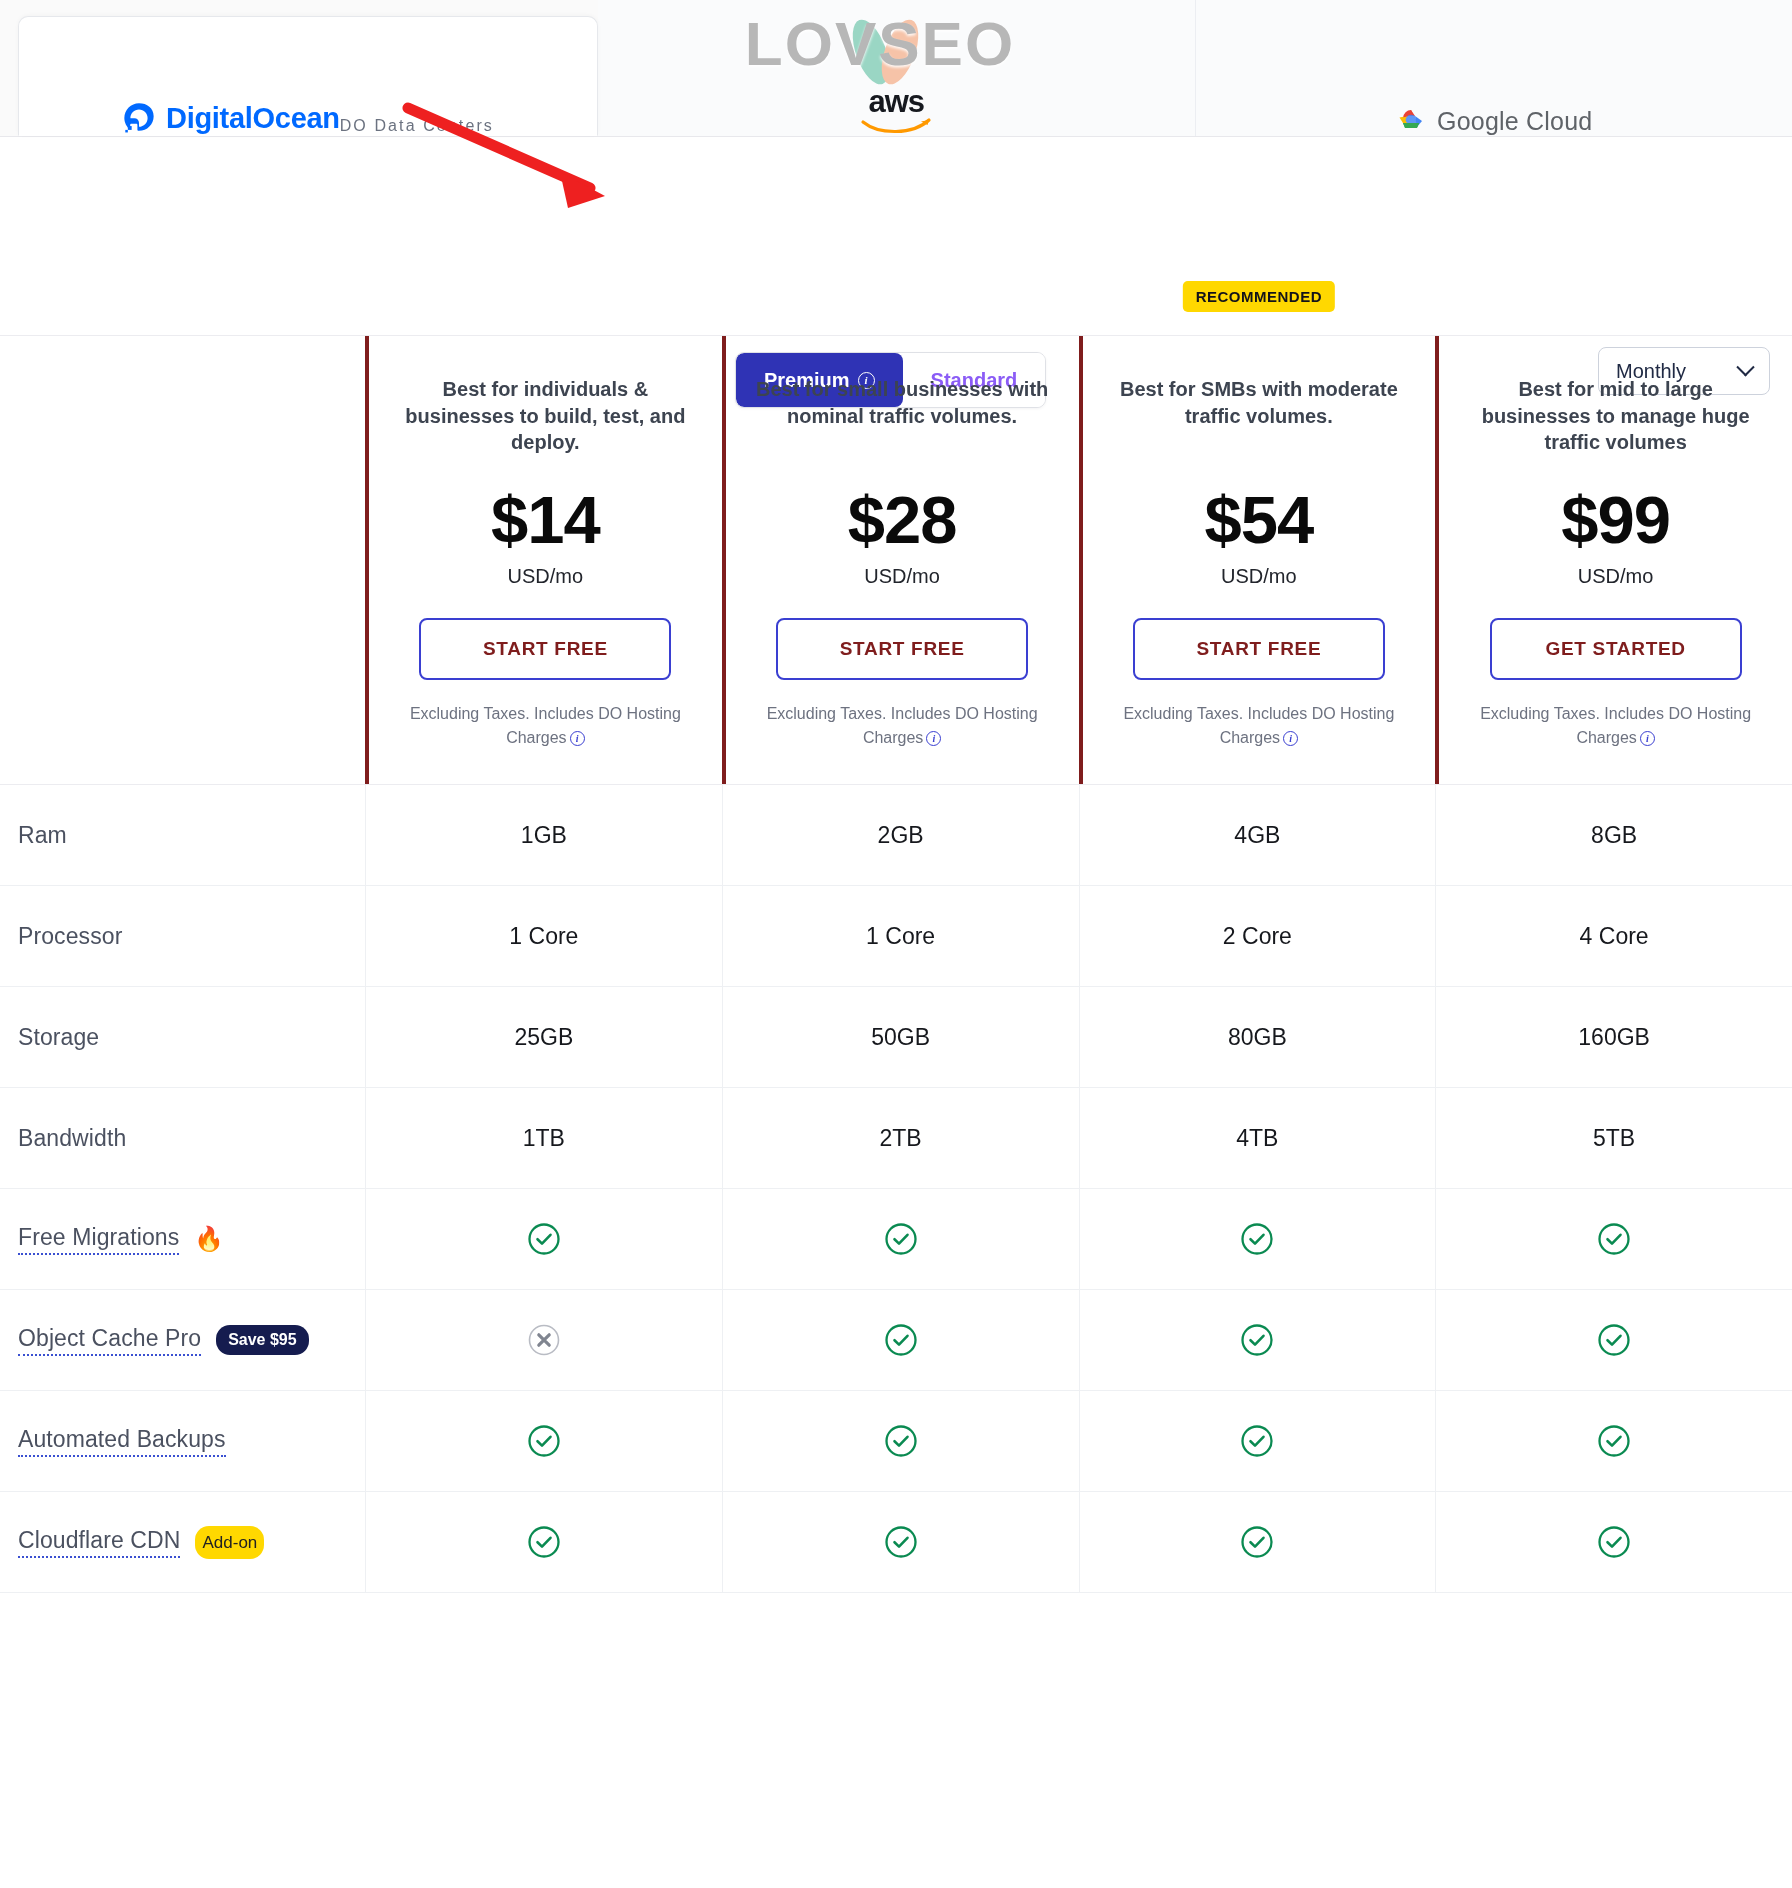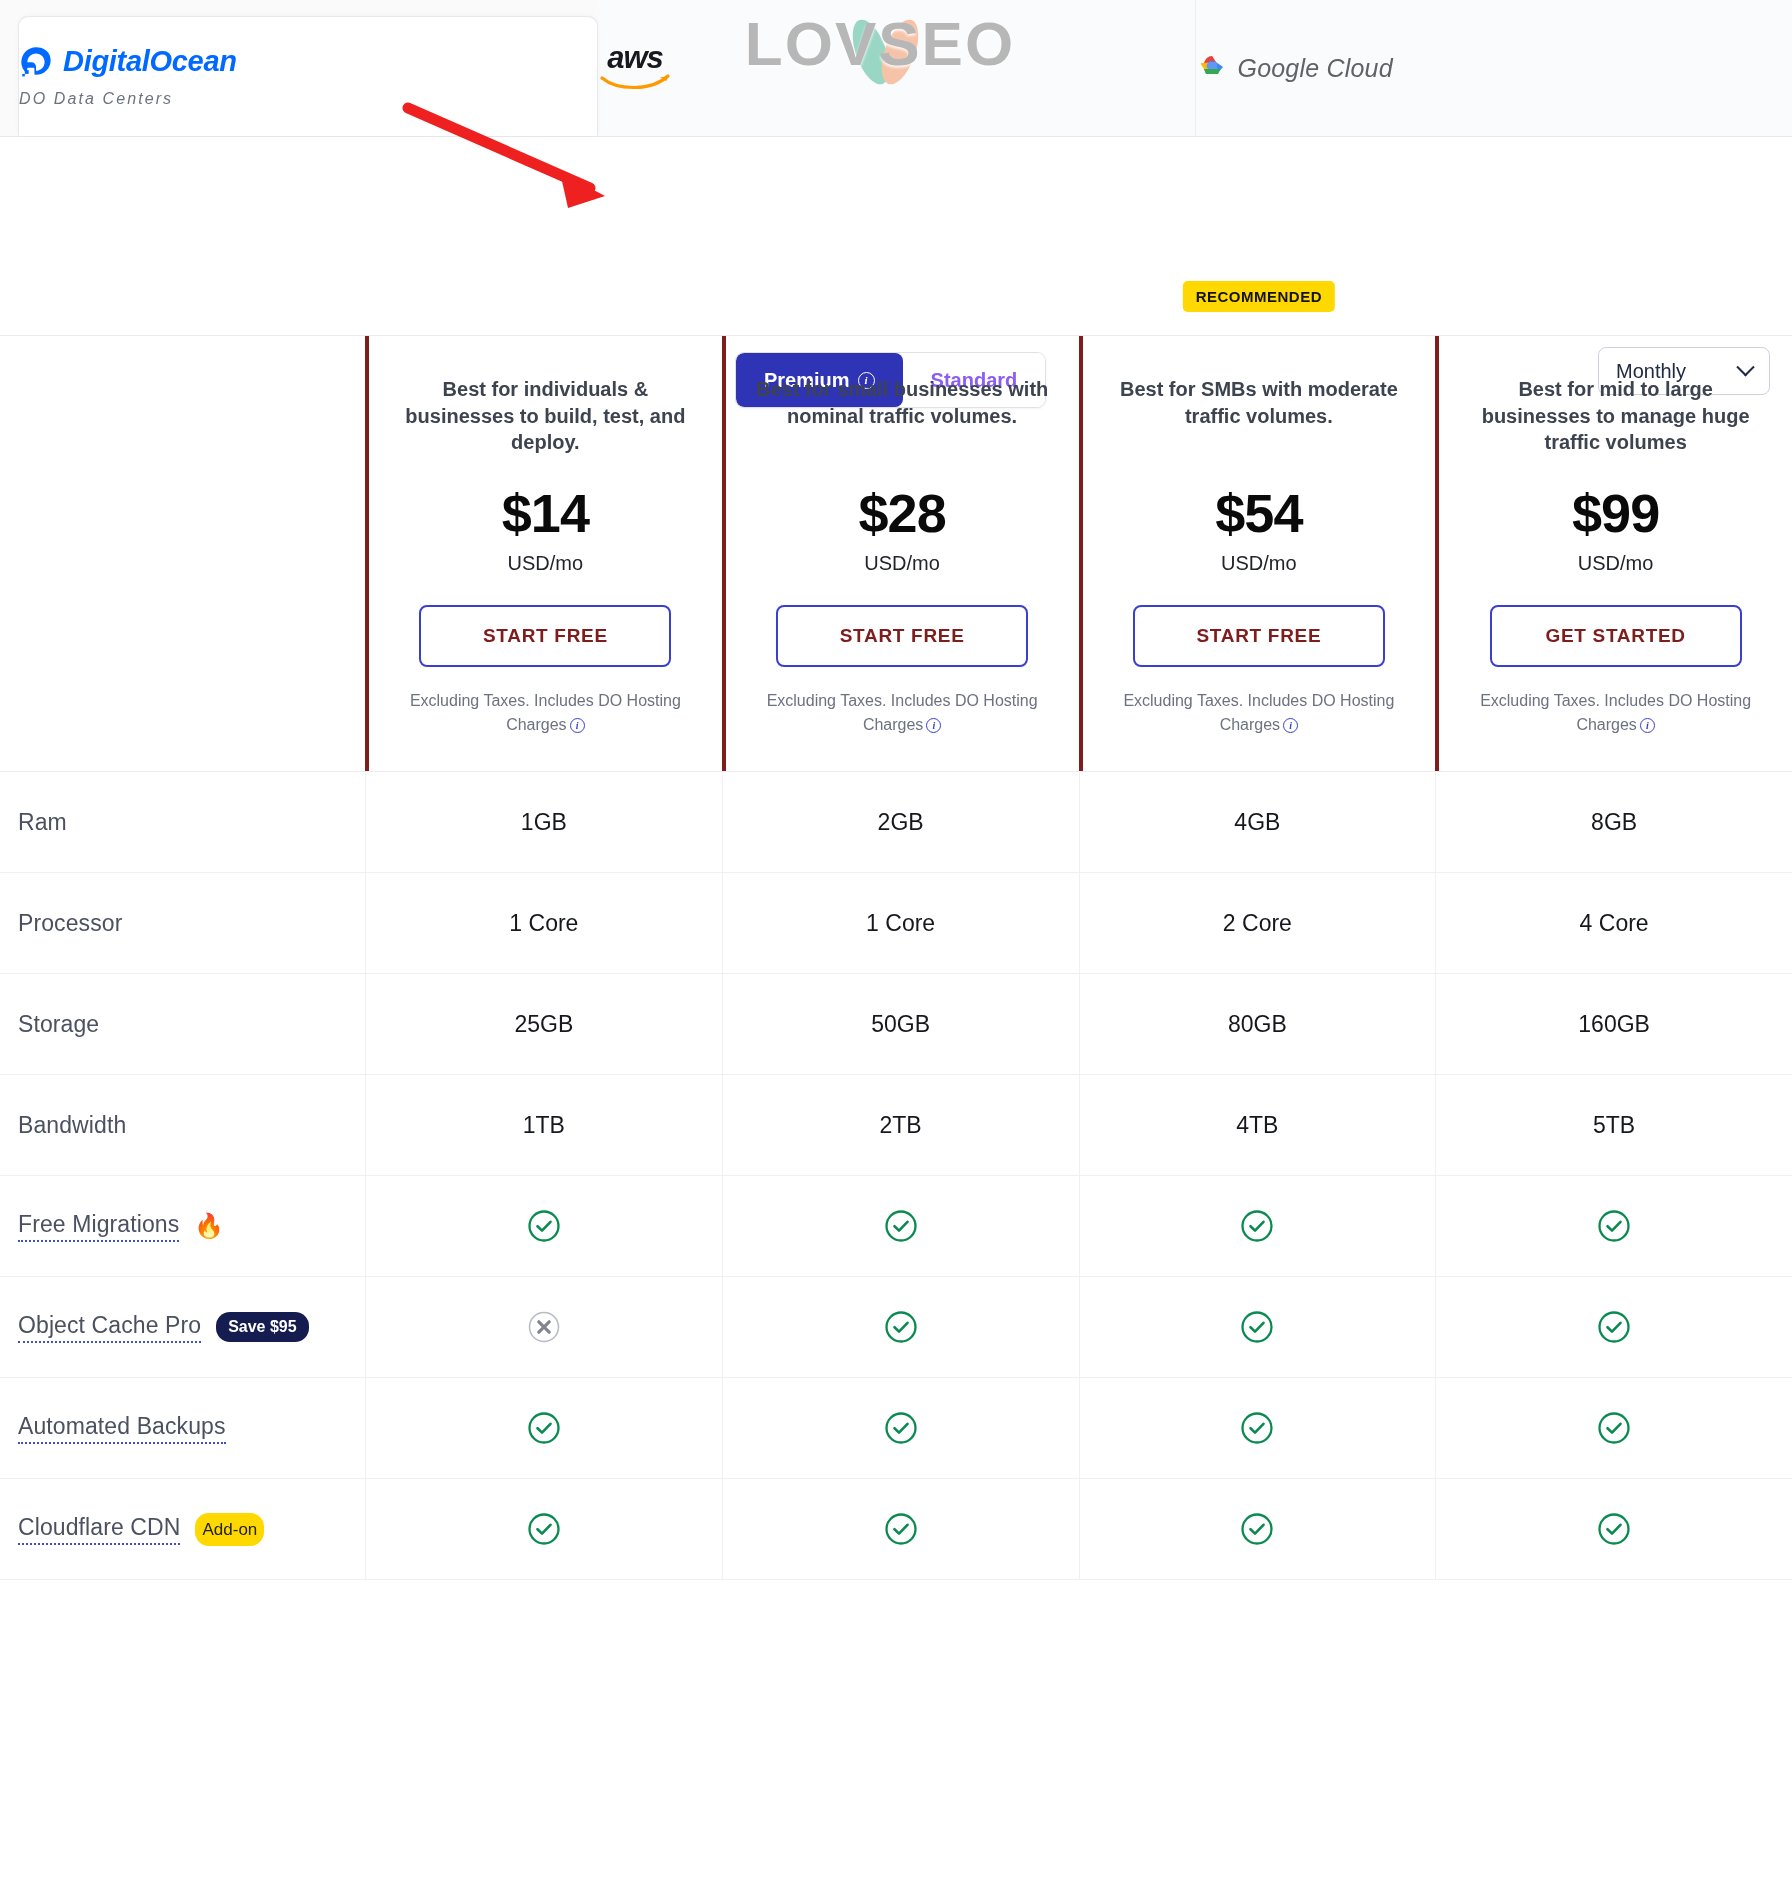--- a/index.html
+++ b/index.html
@@ -13,26 +13,25 @@
   .page { position: relative; width: 1792px; height: 1888px; background:#fff; }
 
   
   .provider-bar {
     position: absolute; left: 0; top: 0; width: 1792px; height: 137px;
     display: flex; align-items: stretch;
     background: #fafafa;
     border-bottom: 1px solid #e8e8ec;
   }
   .provider-tab {
-    flex: 1 1 0; display: flex; flex-direction: column;
-    align-items: flex-start; justify-content: center;
+    flex: 1 1 0; display: flex; flex-direction: row;
+    align-items: flex-end; justify-content: center;
     background: #fafbfc;
     border-right: 1px solid #eceef2;
     position: relative;
-    font-style: italic;
   }
   .provider-tab.active {
     background: #ffffff;
     border: 1px solid #e6e8ec;
     border-bottom: 1px solid #ffffff;
     border-top-left-radius: 10px; border-top-right-radius: 10px;
     margin: 16px 0 0 18px;
     flex: 0 0 580px;
     box-shadow: 0 -1px 4px rgba(0,0,0,.03);
     z-index: 3;
@@ -98,21 +97,21 @@
   .table { position: absolute; left: 0; top: 335px; width: 1792px; }
   .thead { display: flex; border-top: 1px solid #ececf0; border-bottom: 1px solid #ececf0; }
   .col-label { flex: 0 0 365px; }
   .col-plan { flex: 1 1 0; border-left: 4px solid #7f1d1d; }
   .thead .col-plan:last-child { border-right: none; }
   .plan-head { padding: 40px 26px 34px; text-align: center; position: relative; }
   .plan-desc {
     font-size: 20px; font-weight: 700; color: #3d4450; line-height: 1.33;
     min-height: 80px;
   }
-  .plan-price { font-size: 54px; font-weight: 800; color: #0a0a0a; margin-top: 30px; line-height: 1; letter-spacing: -1px; }
+  .plan-price { font-size: 67px; font-weight: 800; color: #0a0a0a; margin-top: 30px; line-height: 1; letter-spacing: -1px; }
   .plan-unit { font-size: 20px; color: #22252c; margin-top: 12px; }
   .plan-btn {
     margin: 30px auto 0; display: block; width: 252px; height: 62px;
     border: 2px solid #3a3fd1; border-radius: 8px; background: #fff;
     color: #7f1d1d; font-size: 19px; font-weight: 700; letter-spacing: .7px;
     cursor: pointer; font-family: "Liberation Sans", sans-serif;
   }
   .plan-note { margin-top: 22px; font-size: 16px; color: #6d7280; line-height: 1.5; }
   .note-i {
     display: inline-flex; align-items:center; justify-content:center;

